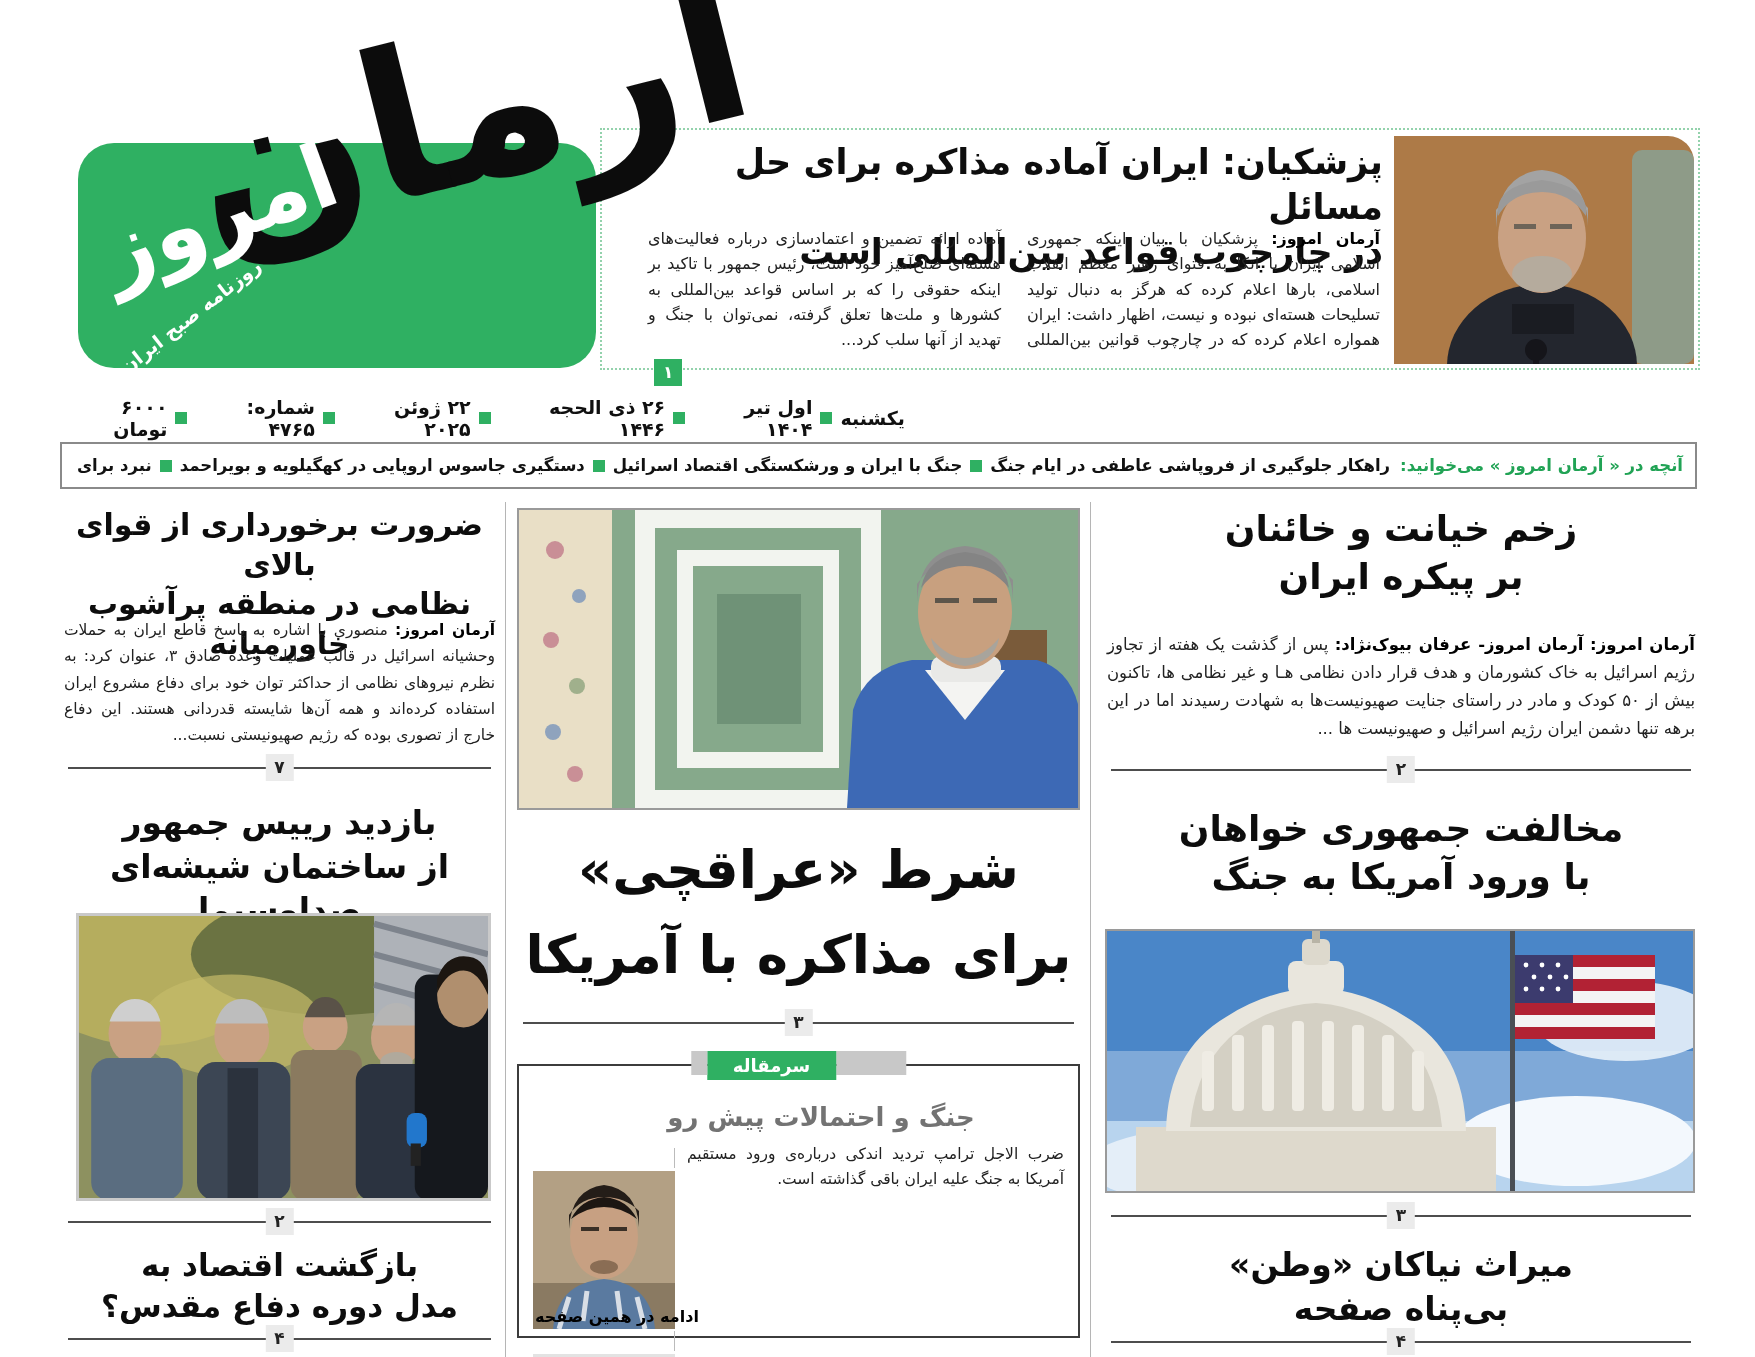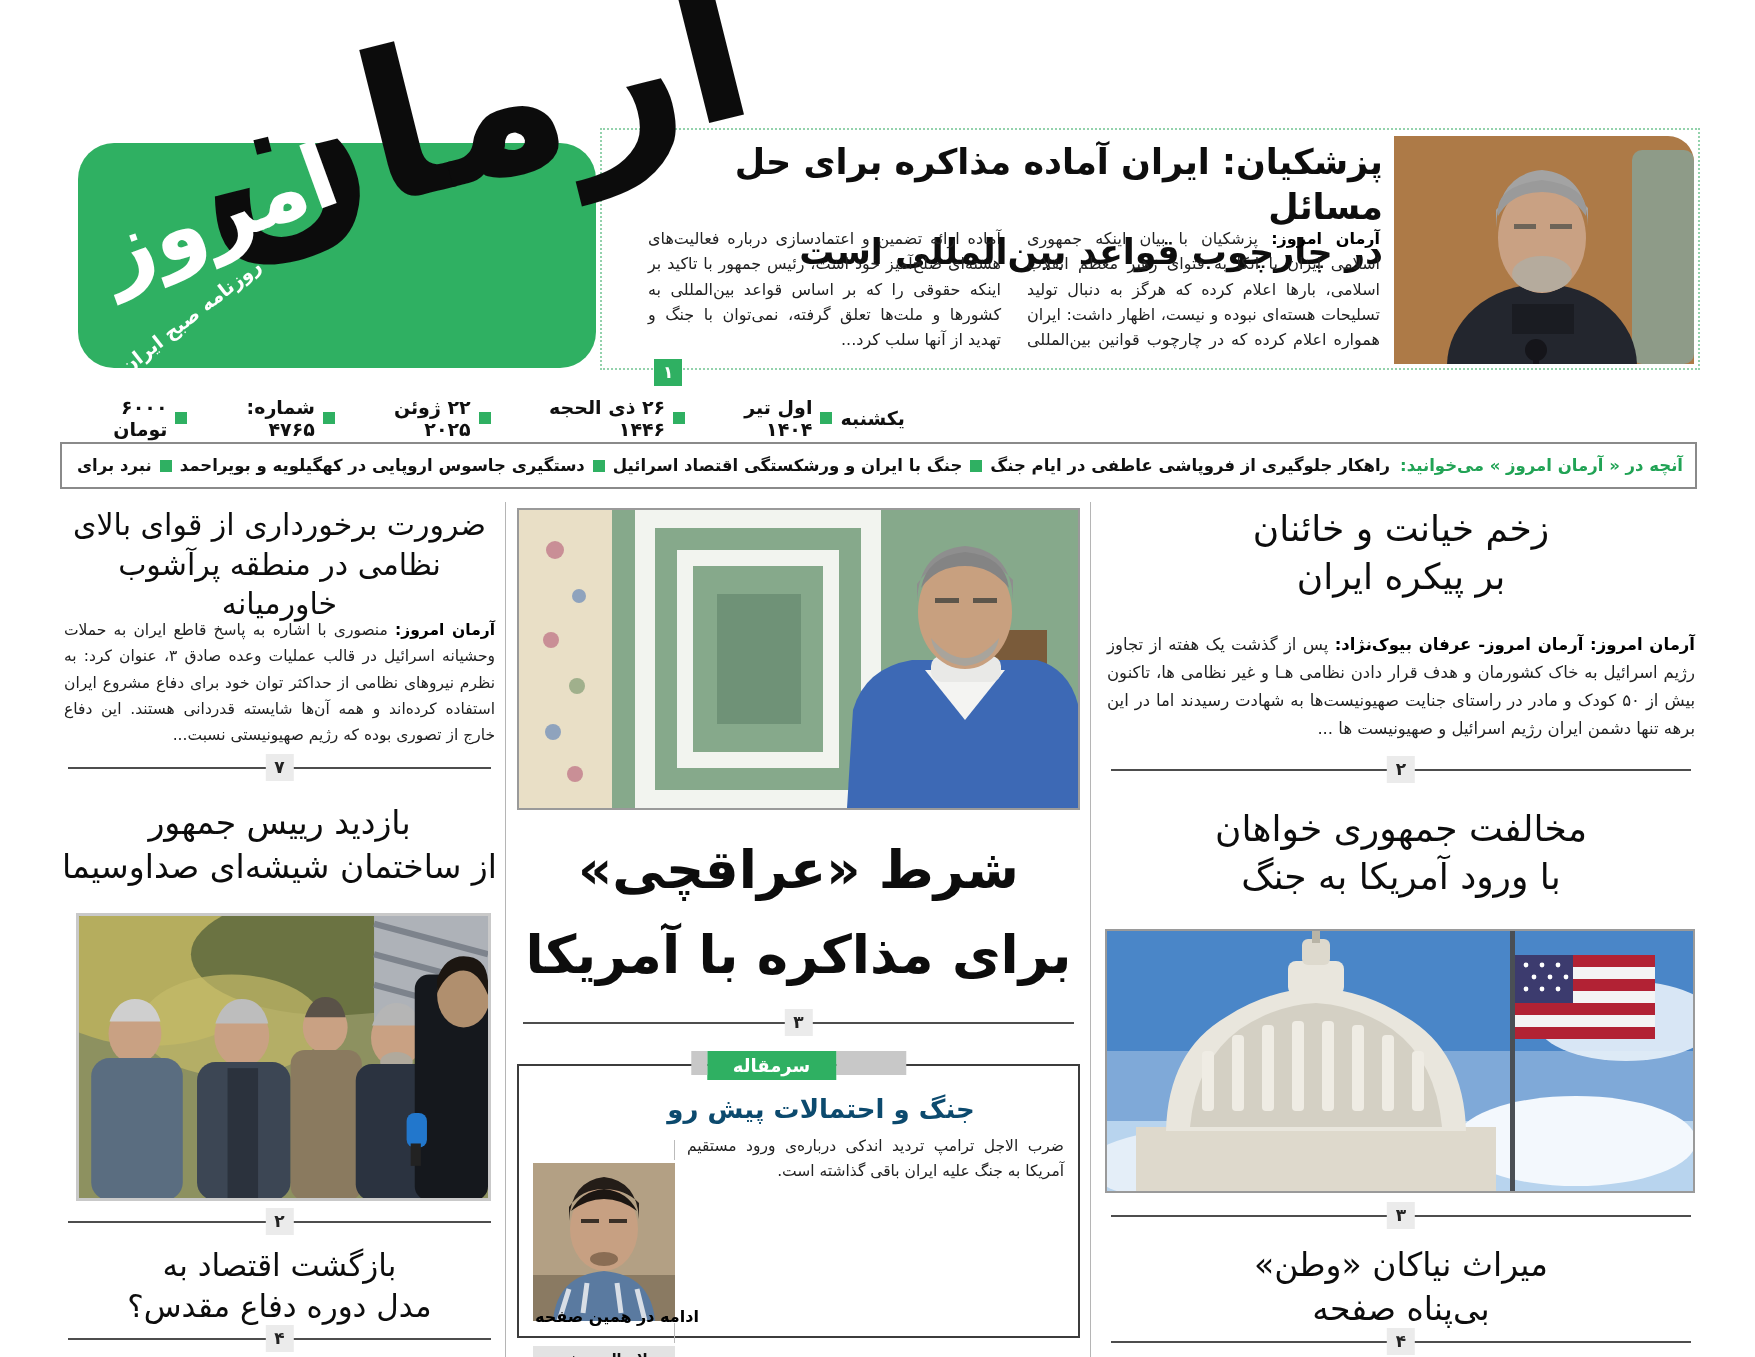--- a/index.html
+++ b/index.html
@@ -38,35 +38,35 @@
        margin:0 8px;vertical-align:middle;flex:0 0 auto;}
   .digest{position:absolute;left:60px;top:442px;width:1637px;height:47px;
           border:2px solid #8a8a8a;display:flex;align-items:center;
           padding:0 12px;font-size:16.5px;font-weight:bold;white-space:nowrap;
           overflow:hidden;color:#111;}
   .digest-label{color:#21a355;margin-left:10px;flex:0 0 auto;}
   .digest-items{display:flex;align-items:center;overflow:hidden;}
   
   .vsep{position:absolute;top:502px;bottom:0;width:0;border-left:1.5px solid #b5b5b5;}
   .col{position:absolute;}
-  .headline{position:absolute;right:0;left:0;text-align:center;font-weight:normal;
+  .headline{position:absolute;right:0;left:0;text-align:center;font-weight:bold;
             color:#0d0d0d;line-height:1.32;}
   .divider{position:absolute;right:6px;left:6px;height:0;border-top:2px solid #4d4d4d;}
   .body-txt{position:absolute;right:2px;left:2px;font-size:15.5px;line-height:1.7;
             text-align:justify;color:#222;}
   .photo-frame{position:absolute;overflow:hidden;background:#ddd;}
   
   .editorial{position:absolute;right:0;left:0;top:556px;height:274px;
              border:2.5px solid #3c3c3c;background:#fff;}
   .edit-badge-row{position:absolute;top:-15px;left:50%;transform:translateX(-50%);
                   display:flex;}
   .edit-badge-wing{height:24px;background:#c8c8c8;}
   .edit-badge{background:#2fb062;color:#fff;font-weight:bold;font-size:18px;
               padding:3px 26px;line-height:1.3;}
-  .edit-title{margin-top:28px;text-align:center;font-weight:bold;font-size:26px;color:#0c4a6e;padding-left:45px;}
+  .edit-title{margin-top:36px;text-align:center;font-weight:bold;font-size:26px;color:#737373;padding-left:45px;}
   .edit-body{padding:10px 14px 0 14px;font-size:15.5px;line-height:1.62;
              text-align:justify;color:#222;}
   .edit-photo{float:left;width:142px;margin:4px 12px 4px 0;}
   .edit-photo .img{width:142px;height:158px;overflow:hidden;border:1px solid #bbb;}
   .edit-caption{display:block;background:#e3e3e3;border-bottom:2px solid #9a9a9a;
                 font-weight:bold;font-size:14.5px;text-align:center;padding:2px 0;color:#111;}
   .edit-continue{position:absolute;bottom:10px;left:16px;font-weight:bold;font-size:16px;color:#000;}
   svg{display:block;}
 </style>
 </head>

